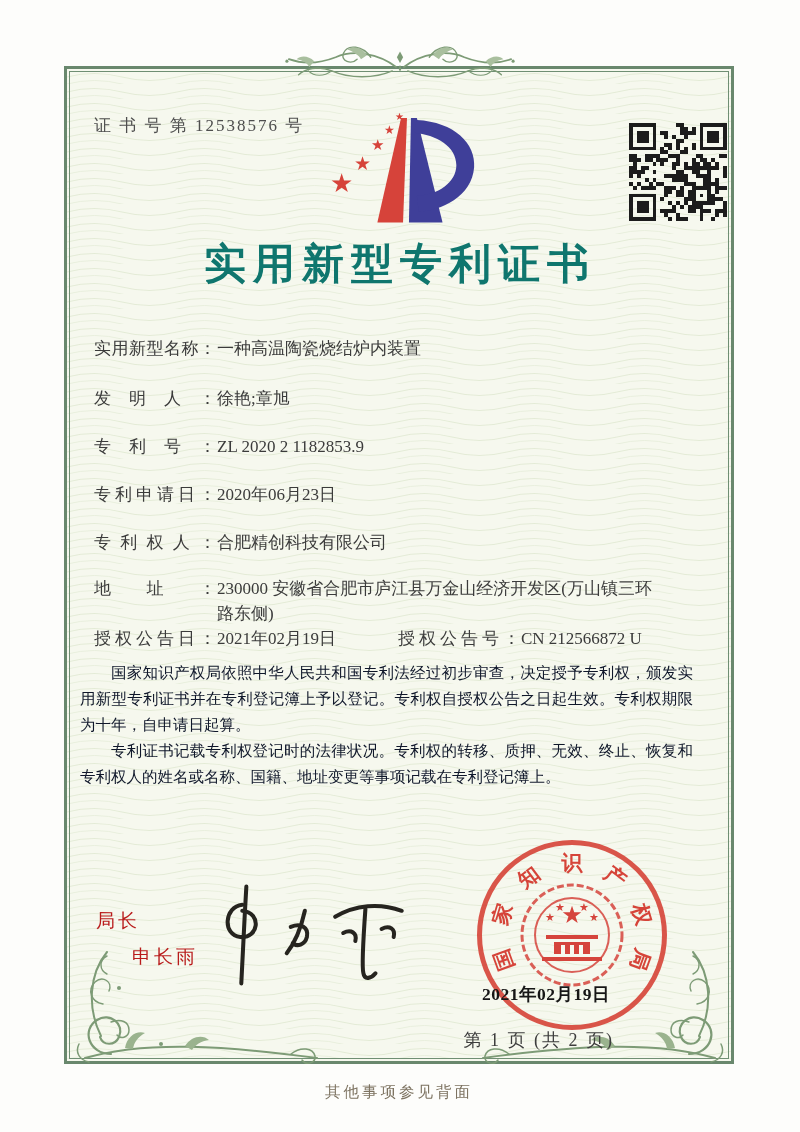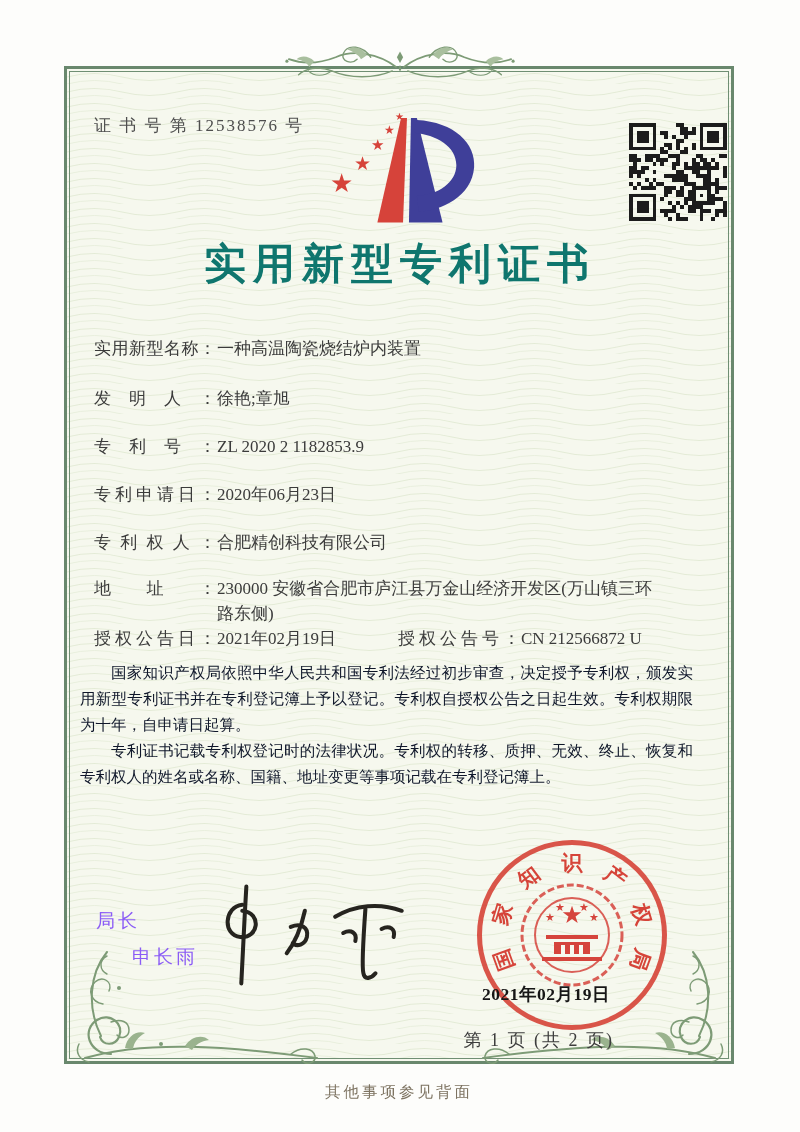--- a/index.html
+++ b/index.html
@@ -34,21 +34,21 @@
   .f-label{display:inline-block;width:122px;text-align:justify;
     text-align-last:justify;vertical-align:top;}
   .f-value{display:inline-block;vertical-align:top;padding-left:1px;}
   .f-value.addr{width:438px;}
   .pair2{position:absolute;left:304px;top:0;}
   
   .paras{position:absolute;left:80px;top:660px;width:613px;font-size:15.5px;
     line-height:26px;color:#0f172a;z-index:2;}
   .paras p{margin:0;text-indent:2em;text-align:justify;}
   
-  .signer{position:absolute;left:96px;z-index:2;font-size:19px;letter-spacing:3px;color:#8b5cf6;}
+  .signer{position:absolute;left:96px;z-index:2;font-size:19px;letter-spacing:3px;color:#b91c1c;}
   .signer.t1{top:908px;}
   .signer.t2{top:944px;margin-left:36px;}
   .signature{position:absolute;left:208px;top:880px;width:222px;height:112px;z-index:2;}
   
   .seal{position:absolute;left:477px;top:840px;width:190px;height:190px;z-index:3;
     border:5px solid rgba(213,62,50,.88);border-radius:50%;box-sizing:border-box;}
   .seal-char{position:absolute;left:50%;top:50%;font-size:21px;font-weight:700;
     color:rgba(211,52,41,.92);line-height:1;}
   .seal-emblem{position:absolute;left:50%;top:50%;transform:translate(-50%,-50%);}
   .seal-date{position:absolute;left:482px;top:982px;width:180px;font-size:17.5px;

